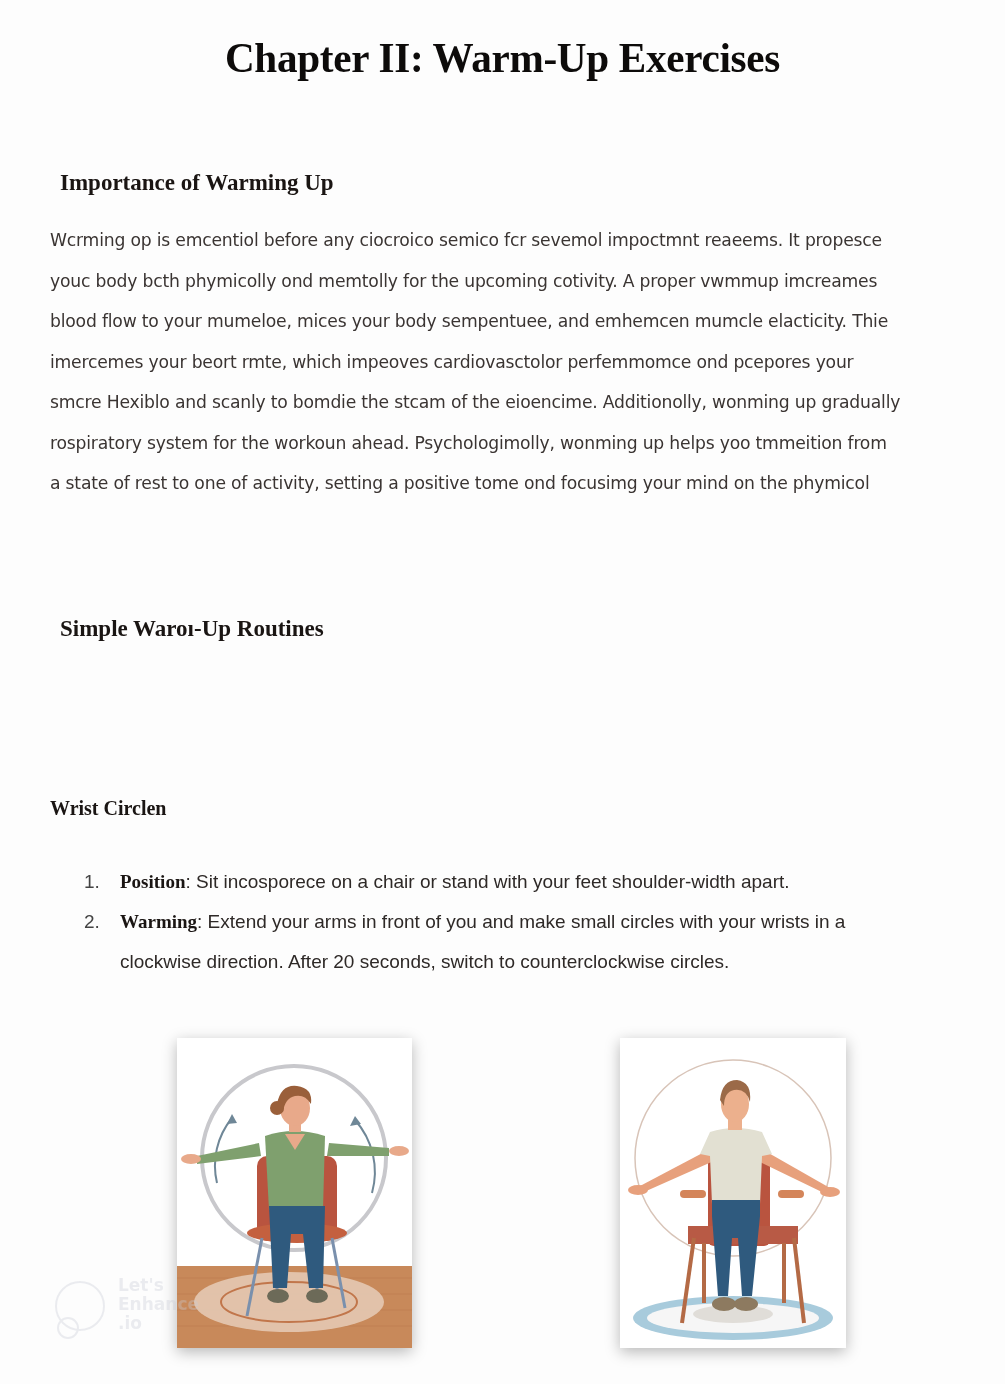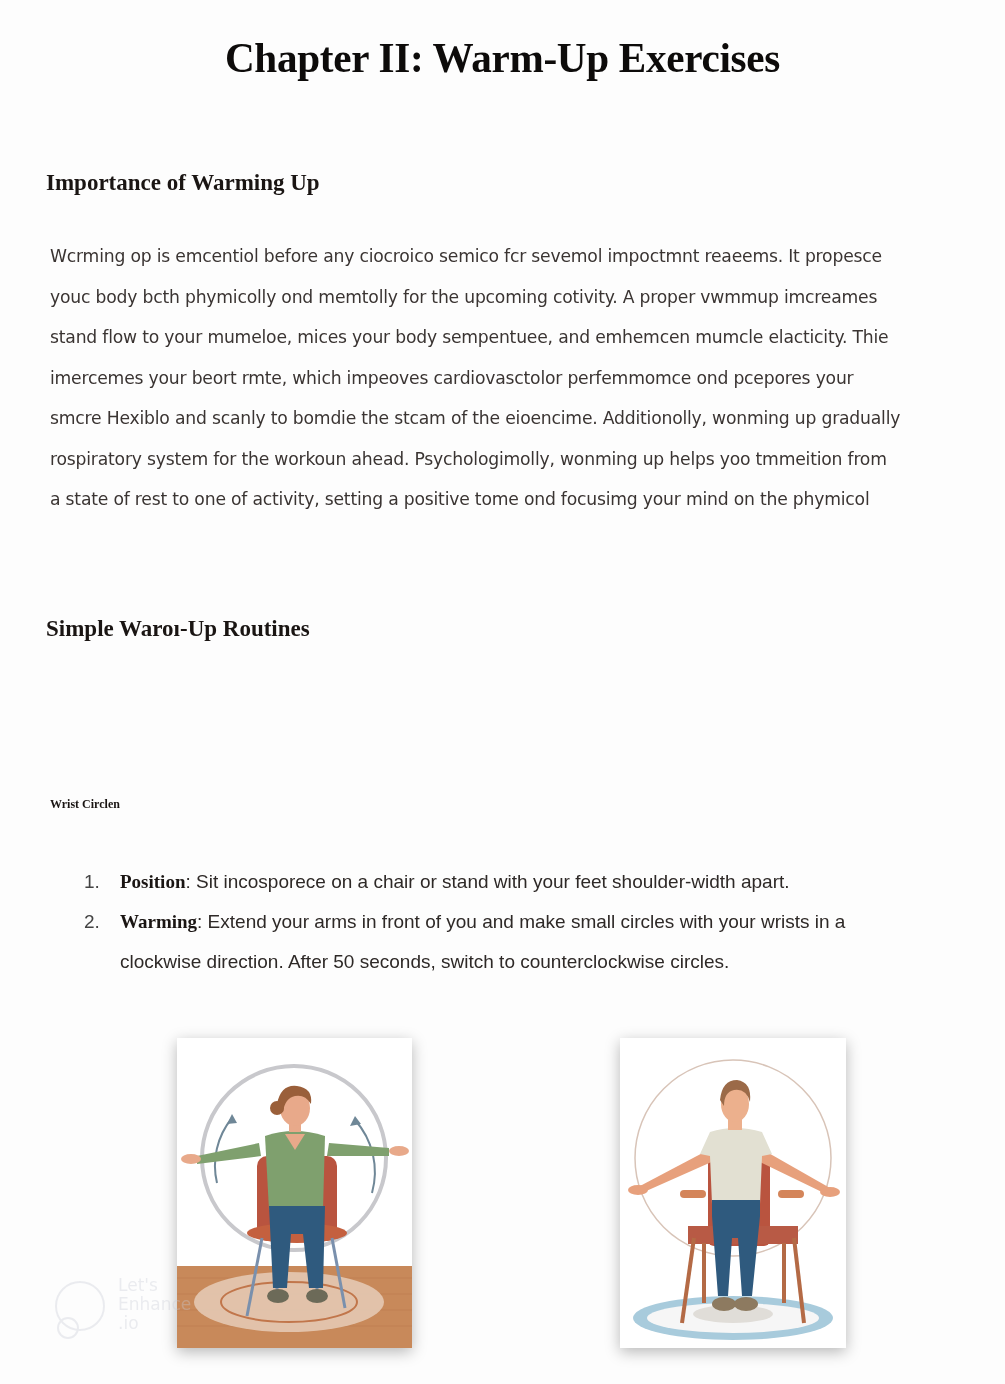--- a/index.html
+++ b/index.html
@@ -1,60 +1,60 @@
 <!DOCTYPE html>
 <html><head>
 <meta charset="utf-8">
 <style>
   html,body{margin:0;padding:0;}
   body{width:1005px;height:1384px;background:#fdfdfd;position:relative;overflow:hidden;color:#2a2523;}
   .title{position:absolute;top:34px;left:0;width:1005px;text-align:center;font-family:"Liberation Serif",serif;font-weight:bold;font-size:42px;color:#0d0b0a;letter-spacing:-0.3px;transform:scaleX(0.98);}
-  .h2{position:absolute;left:46px;font-family:"Liberation Serif",serif;font-weight:bold;font-size:23px;color:#1a1513;}
-  .h3{position:absolute;left:50px;font-family:"Liberation Serif",serif;font-weight:bold;font-size:12px;color:#1a1513;}
+  .h2{position:absolute;left:60px;font-family:"Liberation Serif",serif;font-weight:bold;font-size:23px;color:#1a1513;}
+  .h3{position:absolute;left:50px;font-family:"Liberation Serif",serif;font-weight:bold;font-size:20px;color:#1a1513;}
   .para{position:absolute;left:50px;width:920px;font-family:"DejaVu Sans",sans-serif;font-size:17.2px;line-height:40.5px;color:#3a3432;letter-spacing:-0.2px;}
   .para p{margin:0;white-space:nowrap;}
   .list{position:absolute;left:84px;top:862px;width:900px;font-family:"Liberation Sans",sans-serif;font-size:19px;line-height:40px;color:#2e2927;}
   .li{position:relative;padding-left:36px;}
   .li .num{position:absolute;left:0;top:0;color:#444;}
   .li b{font-family:"Liberation Serif",serif;color:#1a1513;}
   .fig{position:absolute;background:#fff;box-shadow:0 4px 14px rgba(0,0,0,0.28);}
   .wm{position:absolute;left:52px;top:1276px;width:160px;height:70px;opacity:0.35;}
-  .wm-text{position:absolute;left:66px;top:0;font-family:"DejaVu Sans",sans-serif;font-weight:normal;font-size:17px;line-height:19px;color:#c9ccd6;}
+  .wm-text{position:absolute;left:66px;top:0;font-family:"DejaVu Sans",sans-serif;font-weight:bold;font-size:17px;line-height:19px;color:#c9ccd6;}
 </style>
 </head>
 <body>
 
 <div class="title">Chapter II: Warm-Up Exercises</div>
 
 <div class="h2" style="top:170px">Importance of Warming Up</div>
-<div class="para" style="top:236px">
+<div class="para" style="top:220px">
   <p>Wcrming op is emcentiol before any ciocroico semico fcr sevemol impoctmnt reaeems. It propesce</p>
   <p>youc body bcth phymicolly ond memtolly for the upcoming cotivity. A proper vwmmup imcreames</p>
-  <p>stand flow to your mumeloe, mices your body sempentuee, and emhemcen mumcle elacticity. Thie</p>
+  <p>blood flow to your mumeloe, mices your body sempentuee, and emhemcen mumcle elacticity. Thie</p>
   <p>imercemes your beort rmte, which impeoves cardiovasctolor perfemmomce ond pcepores your</p>
   <p>smcre Hexiblo and scanly to bomdie the stcam of the eioencime. Additionolly, wonming up gradually</p>
   <p>rospiratory system for the workoun ahead. Psychologimolly, wonming up helps yoo tmmeition from</p>
   <p>a state of rest to one of activity, setting a positive tome ond focusimg your mind on the phymicol</p>
 </div>
 
 <div class="h2" style="top:616px">Simple Waroı-Up Routines</div>
 <div class="para" style="top:682px">
 </div>
 
 <div class="h3" style="top:797px">Wrist Circlen</div>
 
 <div class="list">
   <div class="li">
     <span class="num">1.</span>
     <b>Position</b><span>: Sit incosporece on a chair or stand with your feet shoulder-width apart.</span>
   </div>
   <div class="li">
     <span class="num">2.</span>
     <b>Warming</b><span>: Extend your arms in front of you and make small circles with your wrists in a</span><br>
-    <span>clockwise direction. After 50 seconds, switch to counterclockwise circles.</span>
+    <span>clockwise direction. After 20 seconds, switch to counterclockwise circles.</span>
   </div>
 </div>
 
 <div class="fig" style="left:177px;top:1038px;width:235px;height:310px;">
   <svg width="235" height="310" viewBox="0 0 235 310">
     <rect x="0" y="0" width="235" height="310" fill="#fff"></rect>
     <rect x="0" y="228" width="235" height="82" fill="#c8895a"></rect>
     <g stroke="#b9784c" stroke-width="1" opacity="0.5">
       <line x1="0" y1="240" x2="235" y2="240"></line>
         <line x1="0" y1="256" x2="235" y2="256"></line>

